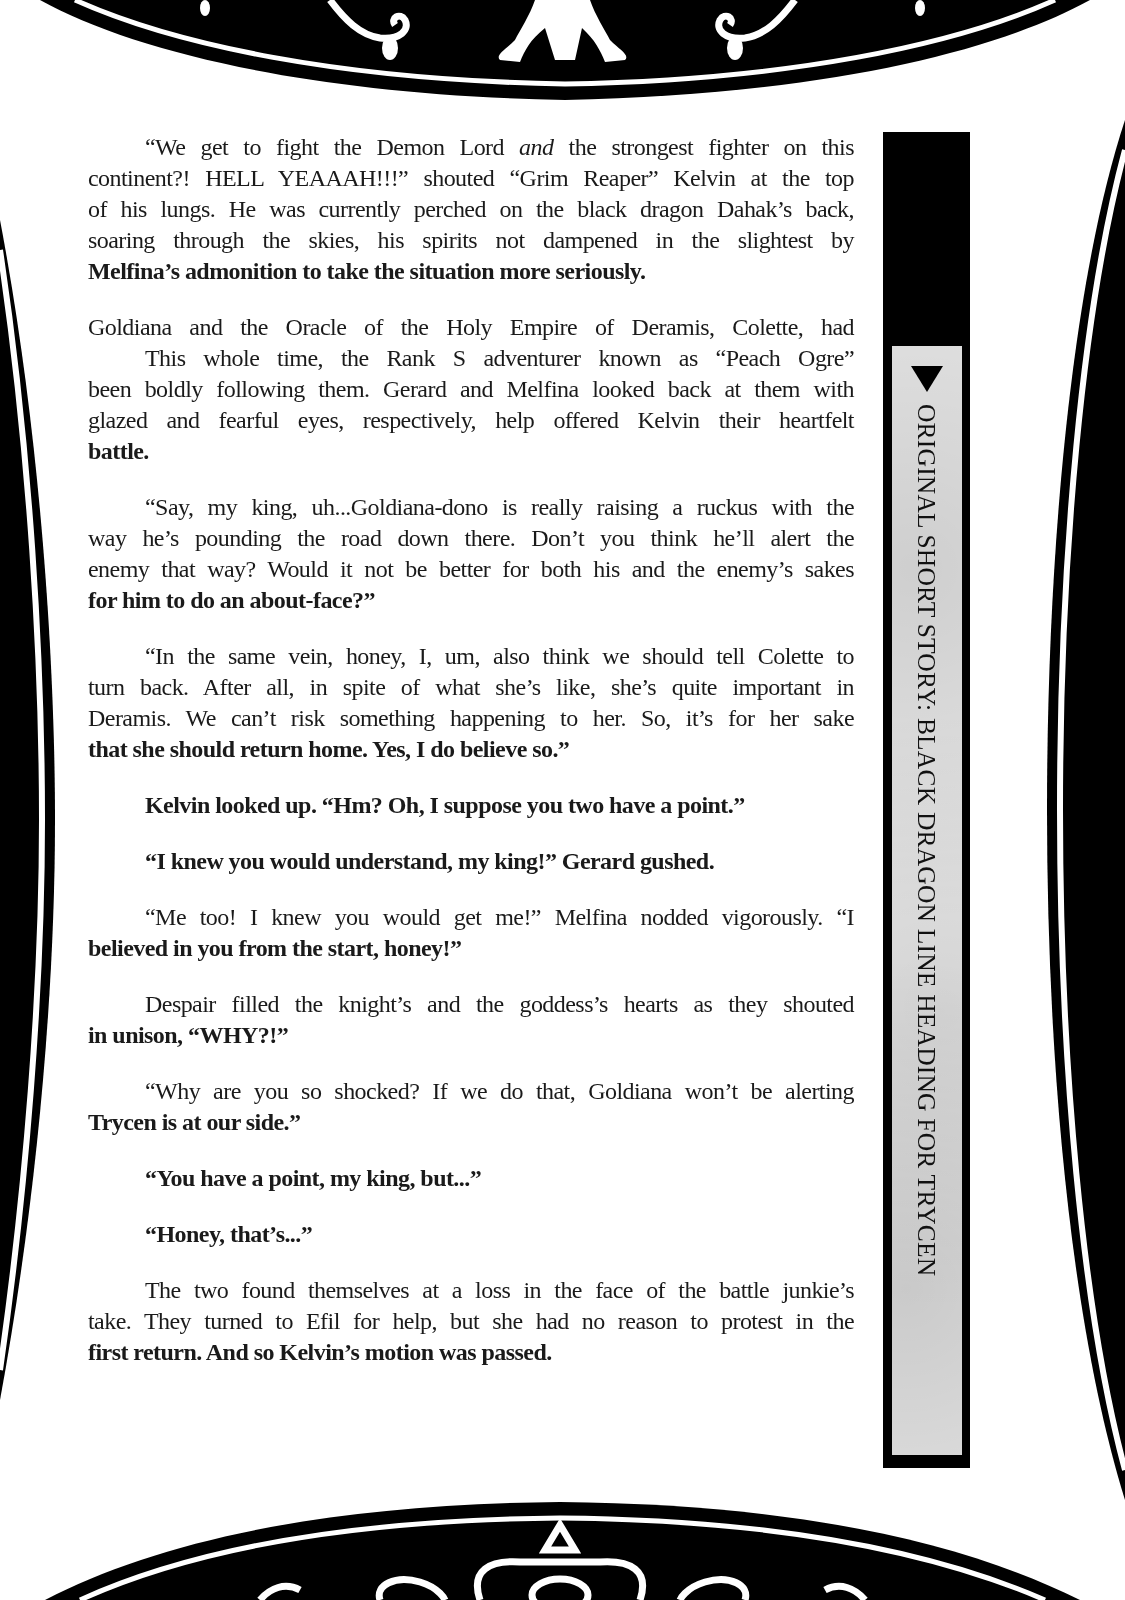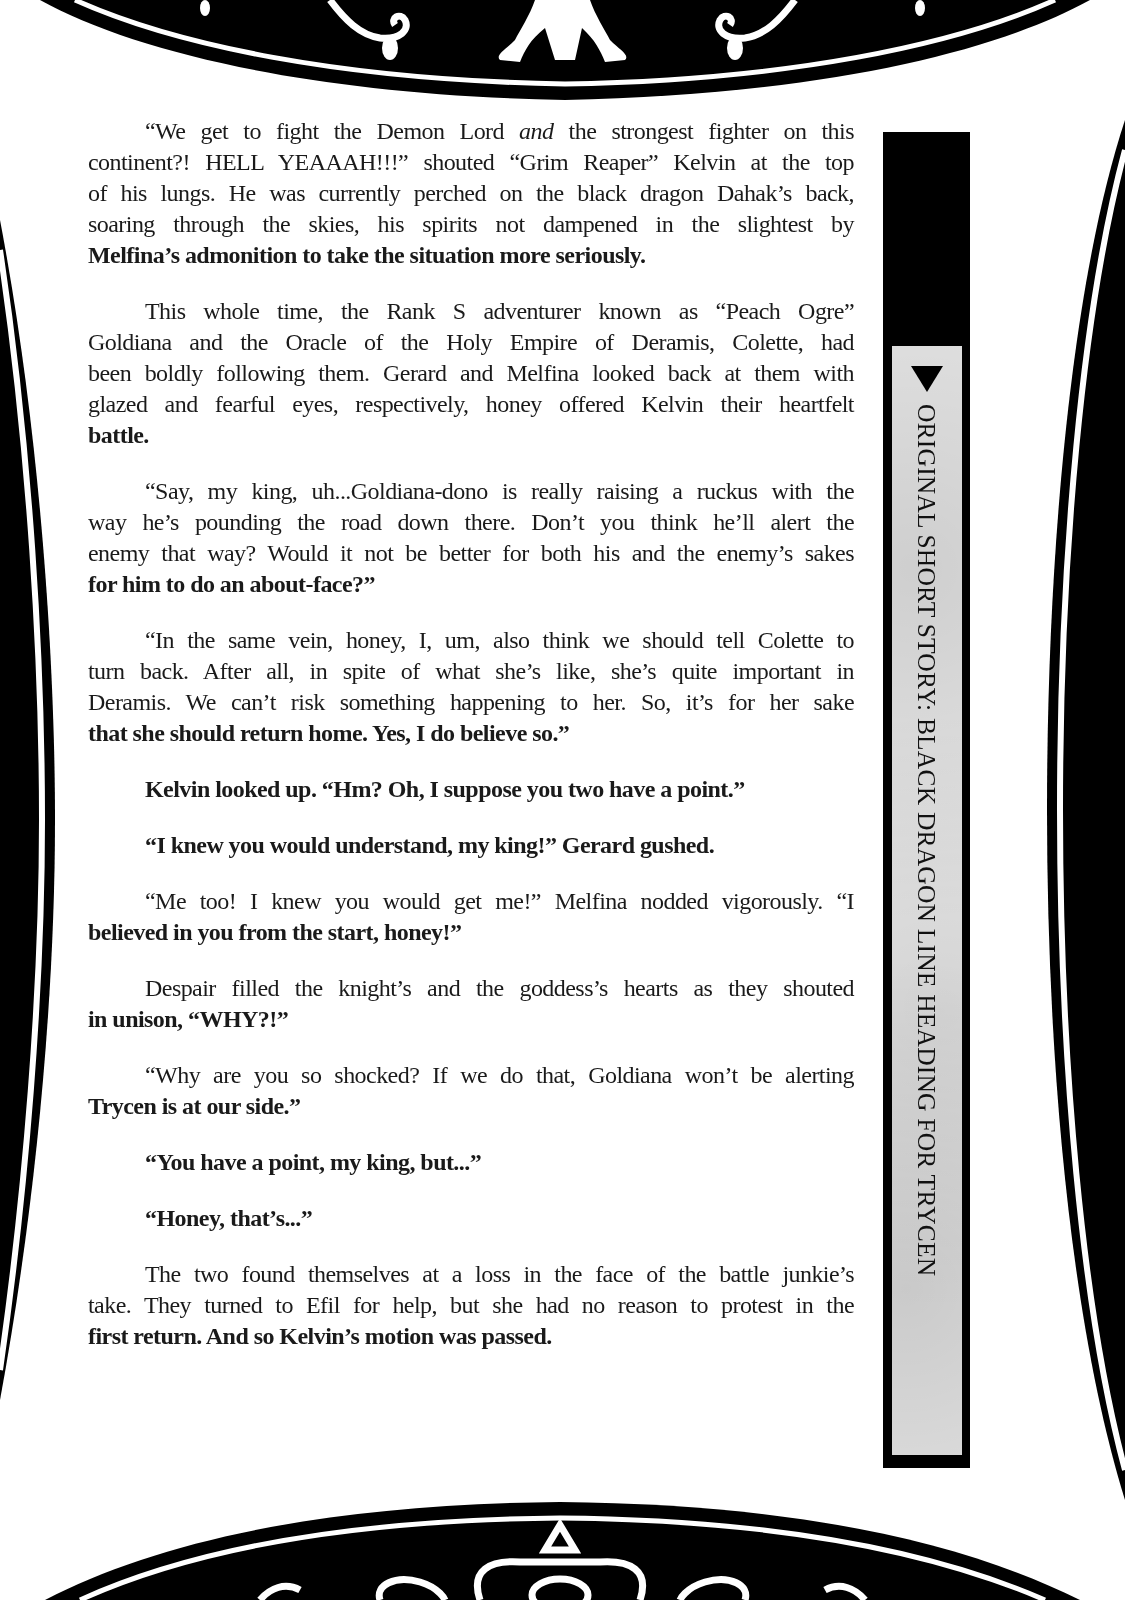--- a/index.html
+++ b/index.html
@@ -1,19 +1,19 @@
 <!DOCTYPE html>
 <html><head>
 <meta charset="utf-8">
 <style>
   html, body { margin:0; padding:0; }
   body { width:1125px; height:1600px; position:relative; overflow:hidden; background:#ffffff; font-family:"Liberation Serif", serif; color:#1a1a1a; }
   .orn { position:absolute; }
   .text-col { position:absolute; left:88px; top:116px; width:766px; }
-  .para { margin:0 0 25px 0; }
+  .para { margin:16px 0 25px 0; }
   .line { display:block; height:31px; line-height:31px; font-size:24px; white-space:nowrap; text-align:justify; text-align-last:justify; letter-spacing:-0.55px; word-spacing:0px; overflow:visible; }
   .line.last { text-align-last:left;font-weight:bold; }
   .line.indent { padding-left:57px; }
   .sidebar { position:absolute; left:883px; top:132px; width:87px; height:1336px; background:#000; }
   .sidebar-panel { position:absolute; left:9px; top:214px; width:70px; height:1109px;
      background:
        radial-gradient(circle at 30% 20%, rgba(0,0,0,0.10), transparent 40%),
        radial-gradient(circle at 70% 60%, rgba(0,0,0,0.08), transparent 45%),
        radial-gradient(circle at 20% 85%, rgba(0,0,0,0.12), transparent 35%),
        #e6e6e6; }
@@ -64,24 +64,24 @@
 
 <div class="text-col" id="text-col">
     <div class="para">
       <span class="line indent">“We get to fight the Demon Lord <em>and</em> the strongest fighter on this</span>
       <span class="line">continent?! HELL YEAAAH!!!” shouted “Grim Reaper” Kelvin at the top</span>
       <span class="line">of his lungs. He was currently perched on the black dragon Dahak’s back,</span>
       <span class="line">soaring through the skies, his spirits not dampened in the slightest by</span>
       <span class="line last">Melfina’s admonition to take the situation more seriously.</span>
     </div>
     <div class="para">
+      <span class="line">Goldiana and the Oracle of the Holy Empire of Deramis, Colette, had</span>
       <span class="line indent">This whole time, the Rank S adventurer known as “Peach Ogre”</span>
-      <span class="line">Goldiana and the Oracle of the Holy Empire of Deramis, Colette, had</span>
       <span class="line">been boldly following them. Gerard and Melfina looked back at them with</span>
-      <span class="line">glazed and fearful eyes, respectively, honey offered Kelvin their heartfelt</span>
+      <span class="line">glazed and fearful eyes, respectively, help offered Kelvin their heartfelt</span>
       <span class="line last">battle.</span>
     </div>
     <div class="para">
       <span class="line indent">“Say, my king, uh...Goldiana-dono is really raising a ruckus with the</span>
       <span class="line">way he’s pounding the road down there. Don’t you think he’ll alert the</span>
       <span class="line">enemy that way? Would it not be better for both his and the enemy’s sakes</span>
       <span class="line last">for him to do an about-face?”</span>
     </div>
     <div class="para">
       <span class="line indent">“In the same vein, honey, I, um, also think we should tell Colette to</span>

